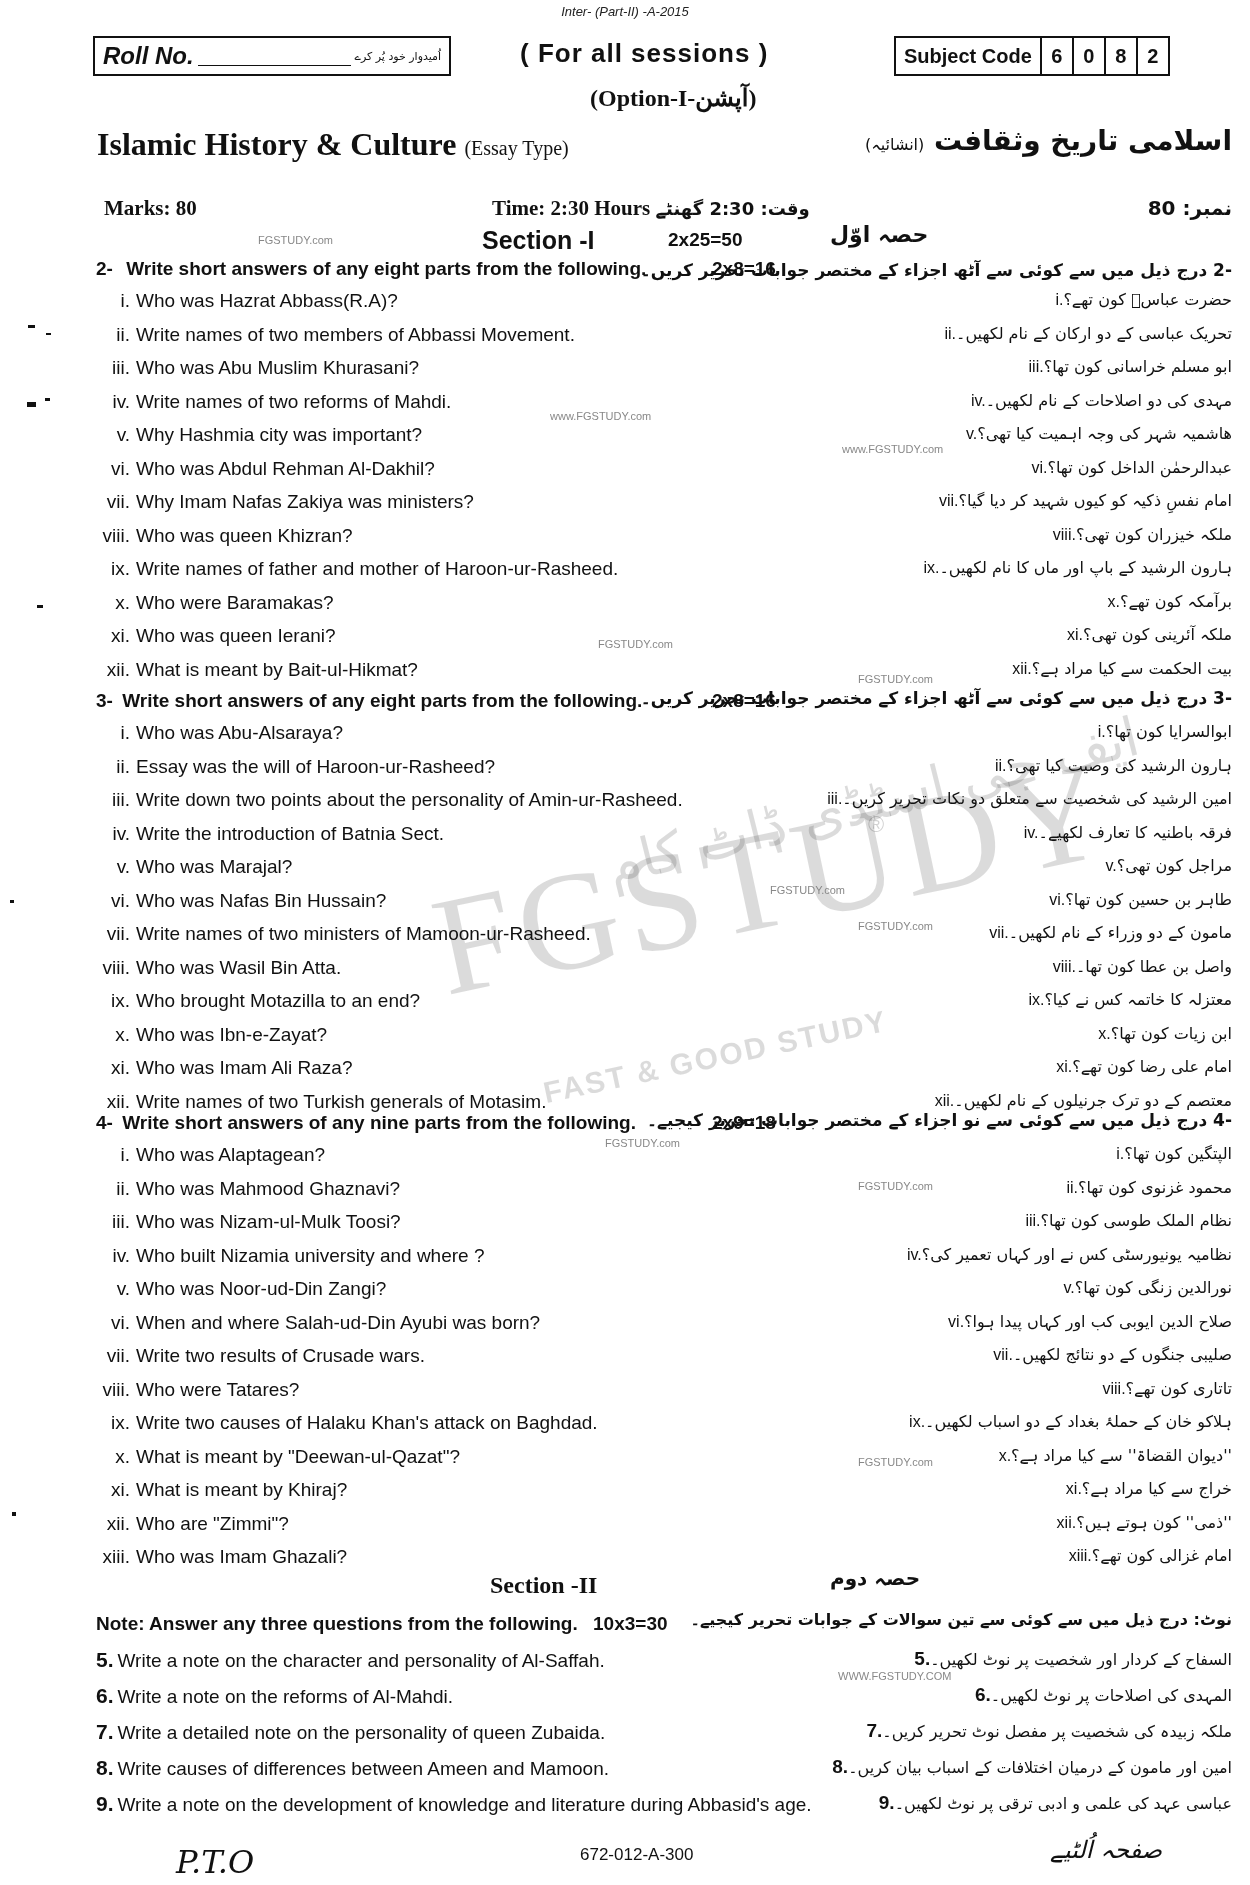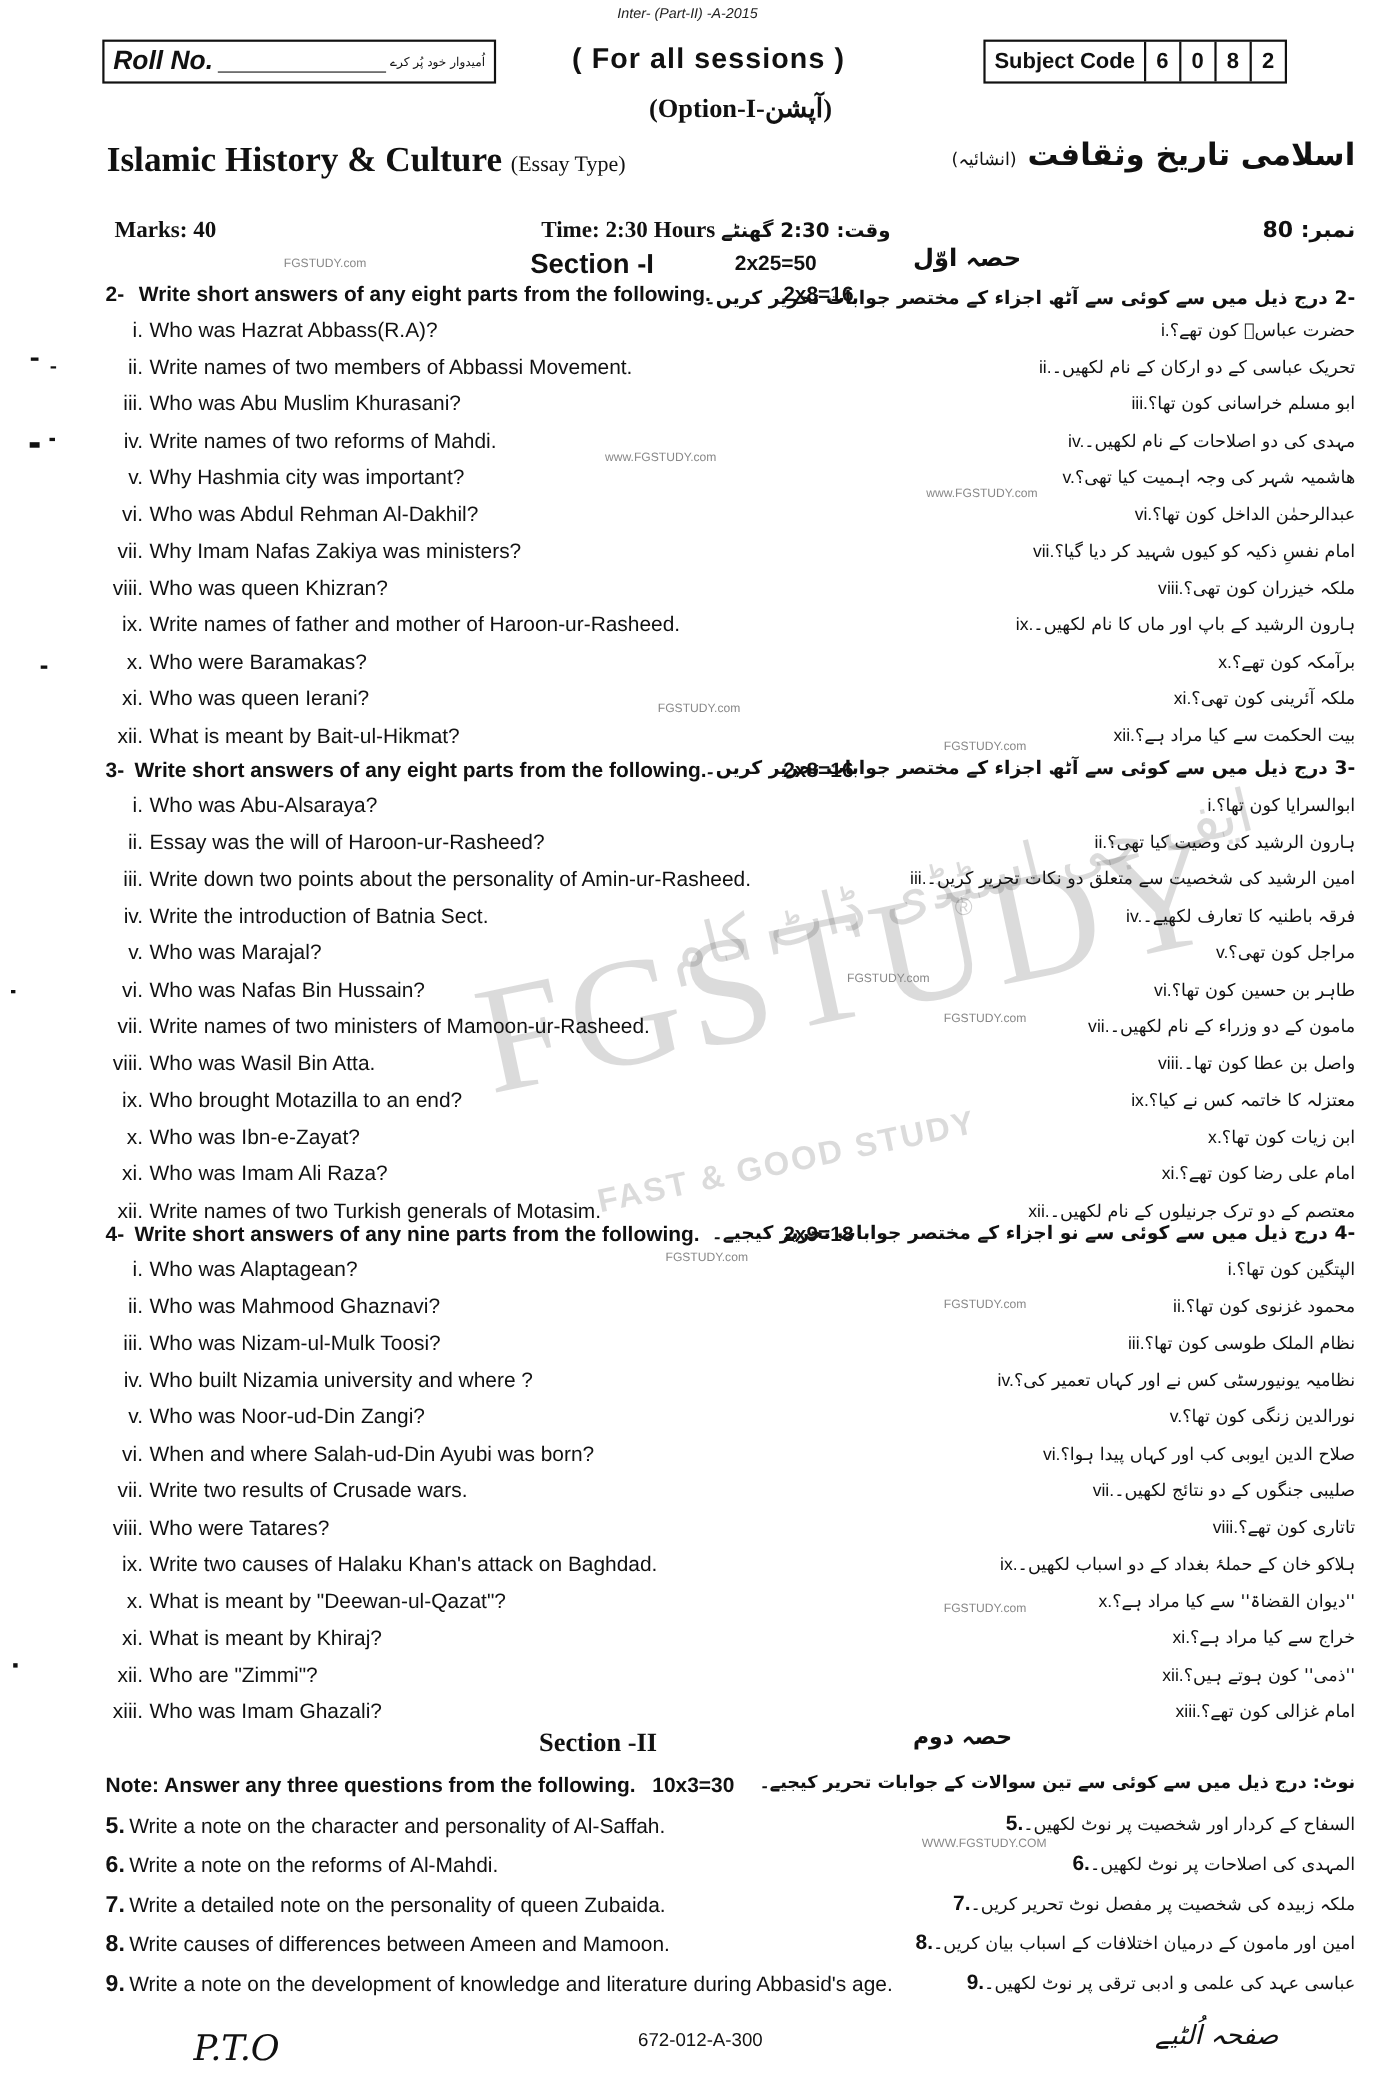--- a/index.html
+++ b/index.html
@@ -91,21 +91,21 @@
 
 <div class="abs title-en serif">
   <span>Islamic History &amp; Culture</span>
   <span class="sub">(Essay Type)</span>
 </div>
 <div class="abs title-ur urdu">
   <span>اسلامی تاریخ وثقافت</span>
   <span class="sub">(انشائیہ)</span>
 </div>
 
-<div class="abs marks serif">Marks: 40</div>
+<div class="abs marks serif">Marks: 80</div>
 <div class="abs time serif">
   <span>Time: 2:30 Hours</span>
   <span class="urdu" style="font-size:18px;">وقت: 2:30 گھنٹے</span>
 </div>
 <div class="abs marks-ur urdu">نمبر: 80</div>
 
 <div class="abs wm-small" style="left:258px;top:234px;">FGSTUDY.com</div>
 <div class="abs sec1 sans">Section -I</div>
 <div class="abs sec1-marks sans">2x25=50</div>
 <div class="abs sec1-ur urdu">حصہ اوّل</div>

